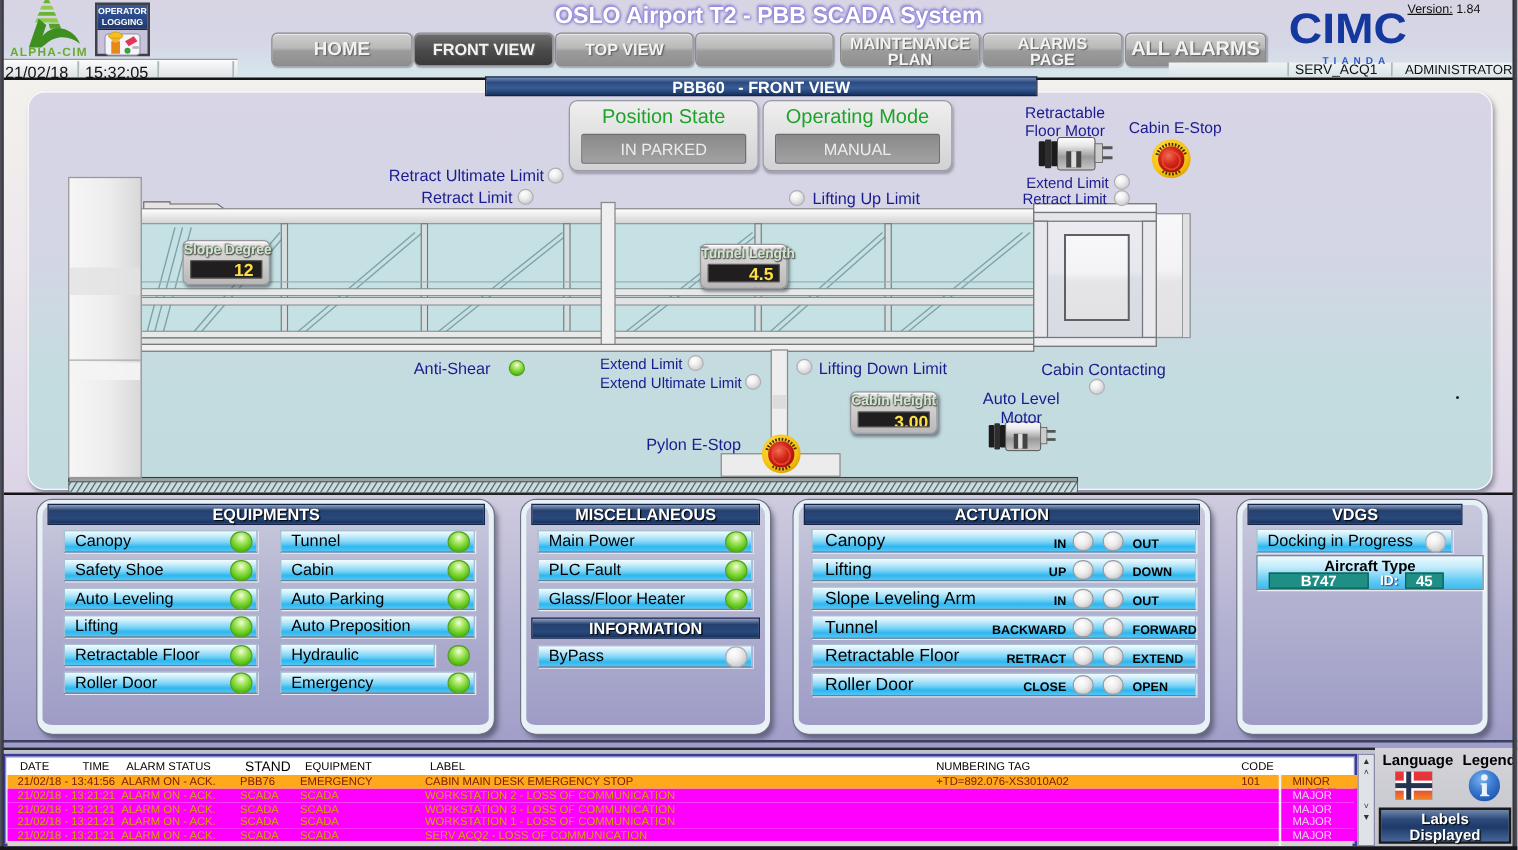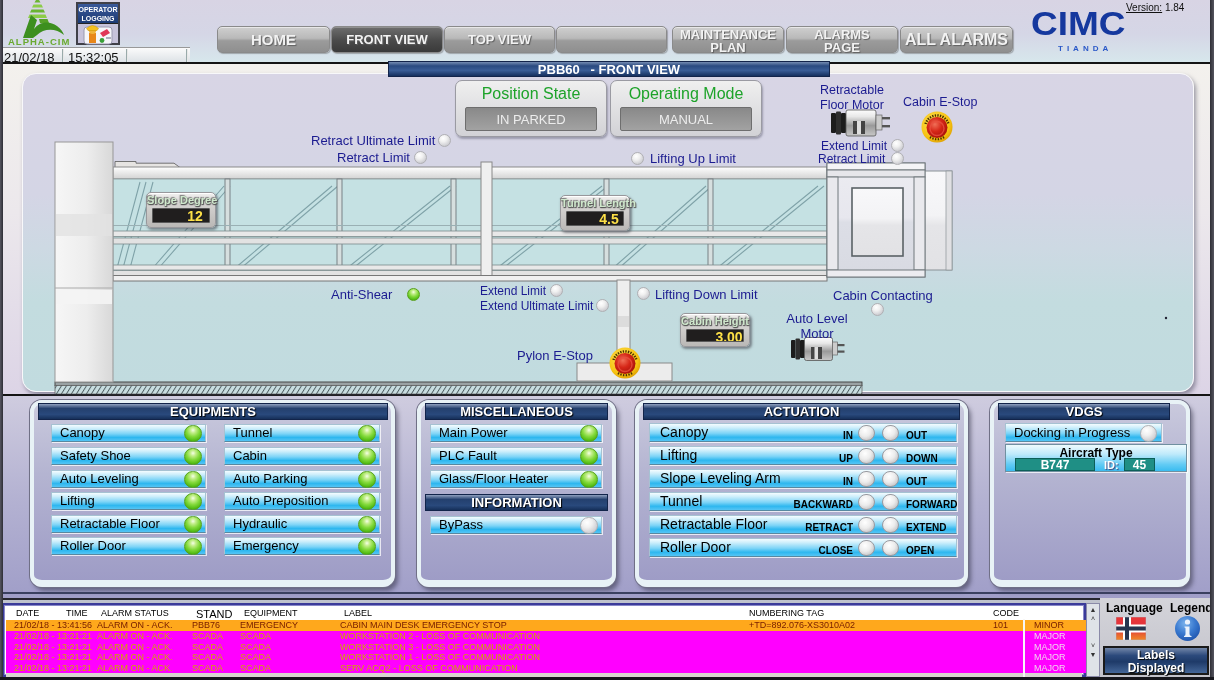--- a/index.html
+++ b/index.html
@@ -105,36 +105,43 @@
 #langp { left:1100px; top:598px; width:114px; height:82px; background:linear-gradient(180deg,#d4d4da,#c2c2ca); }
 #lbldisp { left:1103px; top:646px; width:106px; height:29px; border:2px solid #1a1a1a;
   background:linear-gradient(180deg,#7286a8 0%,#2c4a7c 30%,#1e3a68 55%,#446698 100%);
   color:#fff; font-weight:bold; font-size:12px; text-align:center; line-height:13px; padding-top:1px;
   text-shadow:1px 1px 1px #000; }
 </style>
 </head>
 <body>
 
 <div id="header" class="abs">
+  <div id="title" class="abs">OSLO Airport T2 - PBB SCADA System</div>
   <div class="abs navbtn nb1" style="left:217px;width:113px;">HOME</div>
   <div class="abs navbtn nb1 dark" style="left:331px;width:112px;font-size:13px;">FRONT VIEW</div>
   <div class="abs navbtn nb1" style="left:444px;width:111px;font-size:13px;text-align:center;">TOP VIEW</div>
   <div class="abs navbtn nb1" style="left:556px;width:111px;"></div>
   <div class="abs navbtn nb2" style="left:672px;width:112px;">MAINTENANCE<br>PLAN</div>
   <div class="abs navbtn nb2" style="left:786px;width:112px;">ALARMS<br>PAGE</div>
   <div class="abs navbtn nb1" style="left:900px;width:113px;font-size:16px;">ALL ALARMS</div>
   <div id="cimc" class="abs">CIMC</div>
   <div id="tianda" class="abs">TIANDA</div>
   <div id="version" class="abs"><u>Version:</u> 1.84</div>
   <div id="dtbar" class="abs">
     <span style="left:4px;">21/02/18</span>
     <span style="left:68px;">15:32:05</span>
     <i class="vsep" style="left:62px;"></i>
     <i class="vsep" style="left:126px;"></i>
     <i class="vsep" style="left:186px;"></i>
+  </div>
+  <div id="userbar" class="abs">
+    <span class="abs" style="left:101px;">SERV_ACQ1</span>
+    <span class="abs" style="left:189px;font-size:10.5px;">ADMINISTRATOR</span>
+    <i class="vsep" style="left:95px;top:0px;height:11px;"></i>
+    <i class="vsep" style="left:178px;top:0px;height:11px;"></i>
   </div>
 
   <svg class="abs" style="left:6px;top:0px;" width="70" height="50" viewBox="0 0 70 50">
     <g>
       <polygon points="30,0 33,0 34.5,2.5 28.5,2.5" fill="#6ab432"></polygon>
       <polygon points="27.5,4.5 35.5,4.5 37,7.5 26,7.5" fill="#8ccc48"></polygon>
       <polygon points="25.5,9.5 37.5,9.5 39,12.5 24,12.5" fill="#6ab432"></polygon>
       <polygon points="23.5,14.5 39.5,14.5 41,18 22,18" fill="#8ccc48"></polygon>
       <polygon points="33,19 41.5,19 43,23 34,23" fill="#55a028"></polygon>
     </g>
@@ -383,21 +390,21 @@
     <span class="led green" style="left:133px;"></span>
   </div>
 <div class="abs brow" style="left:224px;top:470px;width:156px;">
     <span class="t">Auto Parking</span>
     <span class="led green" style="left:133px;"></span>
   </div>
 <div class="abs brow" style="left:224px;top:492px;width:156px;">
     <span class="t">Auto Preposition</span>
     <span class="led green" style="left:133px;"></span>
   </div>
-<div class="abs brow" style="left:224px;top:515px;width:156px;padding-left:28px;">
+<div class="abs brow" style="left:224px;top:515px;width:124px;padding-left:28px;">
     <span class="t">Hydraulic</span>
     <span class="led green" style="left:133px;"></span>
   </div>
 <div class="abs brow" style="left:224px;top:537px;width:156px;">
     <span class="t">Emergency</span>
     <span class="led green" style="left:133px;"></span>
   </div>
 
 <div class="abs panel" style="left:417px;top:400px;width:199px;height:187px;"></div>
 <div class="abs phead" style="left:425px;top:403px;width:183px;">MISCELLANEOUS</div>

